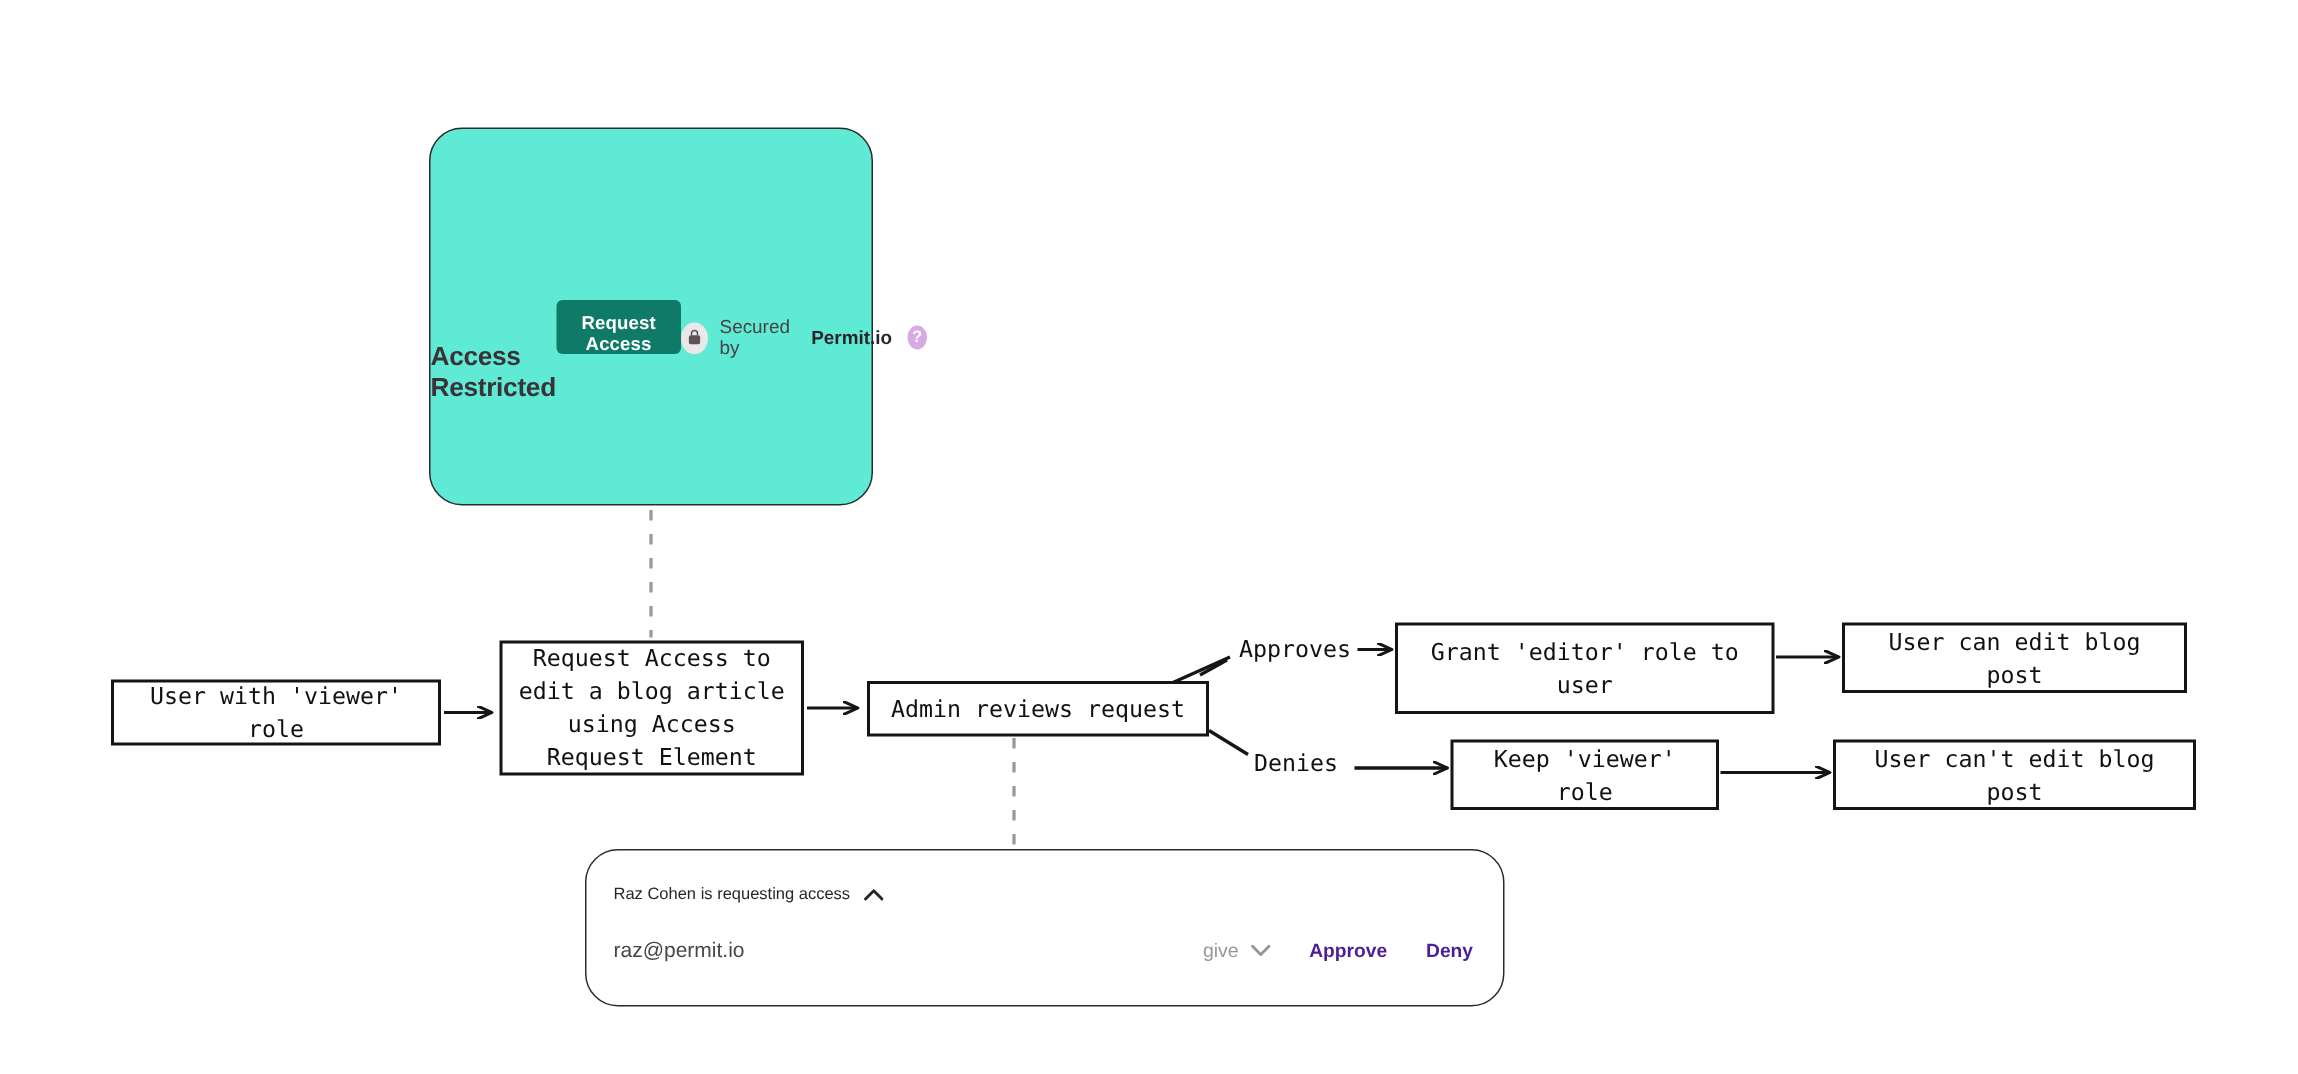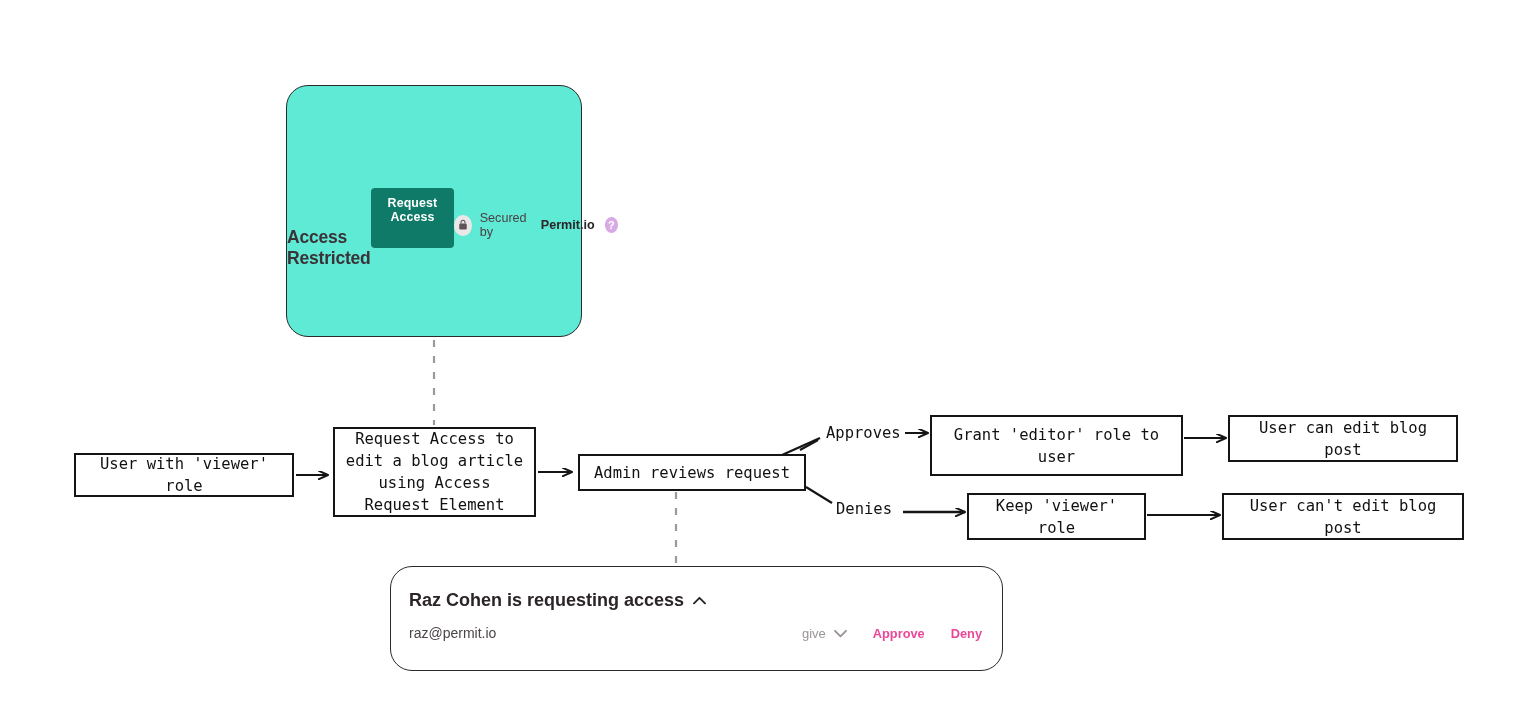--- a/index.html
+++ b/index.html
@@ -83,21 +83,21 @@
     text-align: left;
   }
   #ar-request-button {
     margin-top: 14px;
     background: #107a68;
     color: #ffffff;
     font-size: 12.4px;
     font-weight: bold;
     border: none;
     border-radius: 4px;
-    padding: 8px 17px 24px 17px;
+    padding: 8px 17px 0 17px;
     cursor: pointer;
     letter-spacing: 0.1px;
     font-family: "Liberation Sans", sans-serif;
   }
   #ar-secured-row {
     margin-top: 28px;
     display: flex;
     align-items: center;
     gap: 8px;
     font-size: 12.6px;
@@ -142,23 +142,22 @@
   }
   #ap-header-row {
     position: absolute;
     left: 18px;
     top: 23px;
     display: flex;
     align-items: center;
     gap: 9px;
   }
   #ap-title {
-    font-size: 18px;
+    font-size: 11px;
     color: #2b2428;
-    font-weight: bold;
   }
   #ap-body-row {
     position: absolute;
     left: 18px;
     right: 20px;
     top: 58px;
     display: flex;
     align-items: center;
   }
   #ap-email {
@@ -175,21 +174,21 @@
     display: flex;
     align-items: center;
     gap: 8px;
     font-size: 13px;
     color: #9a9498;
     cursor: pointer;
   }
   .ap-link {
     font-size: 12.8px;
     font-weight: bold;
-    color: #ec4899;
+    color: #4c1d95;
     cursor: pointer;
   }
   .chev { display: inline-block; line-height: 0; }
 </style>
 </head>
 <body>
 
 <svg id="connector-layer" viewBox="0 0 1532 716" xmlns="http://www.w3.org/2000/svg">
   <defs>
     <marker id="arrowhead" markerWidth="11" markerHeight="9" refX="10" refY="4.5" orient="auto" markerUnits="userSpaceOnUse">

